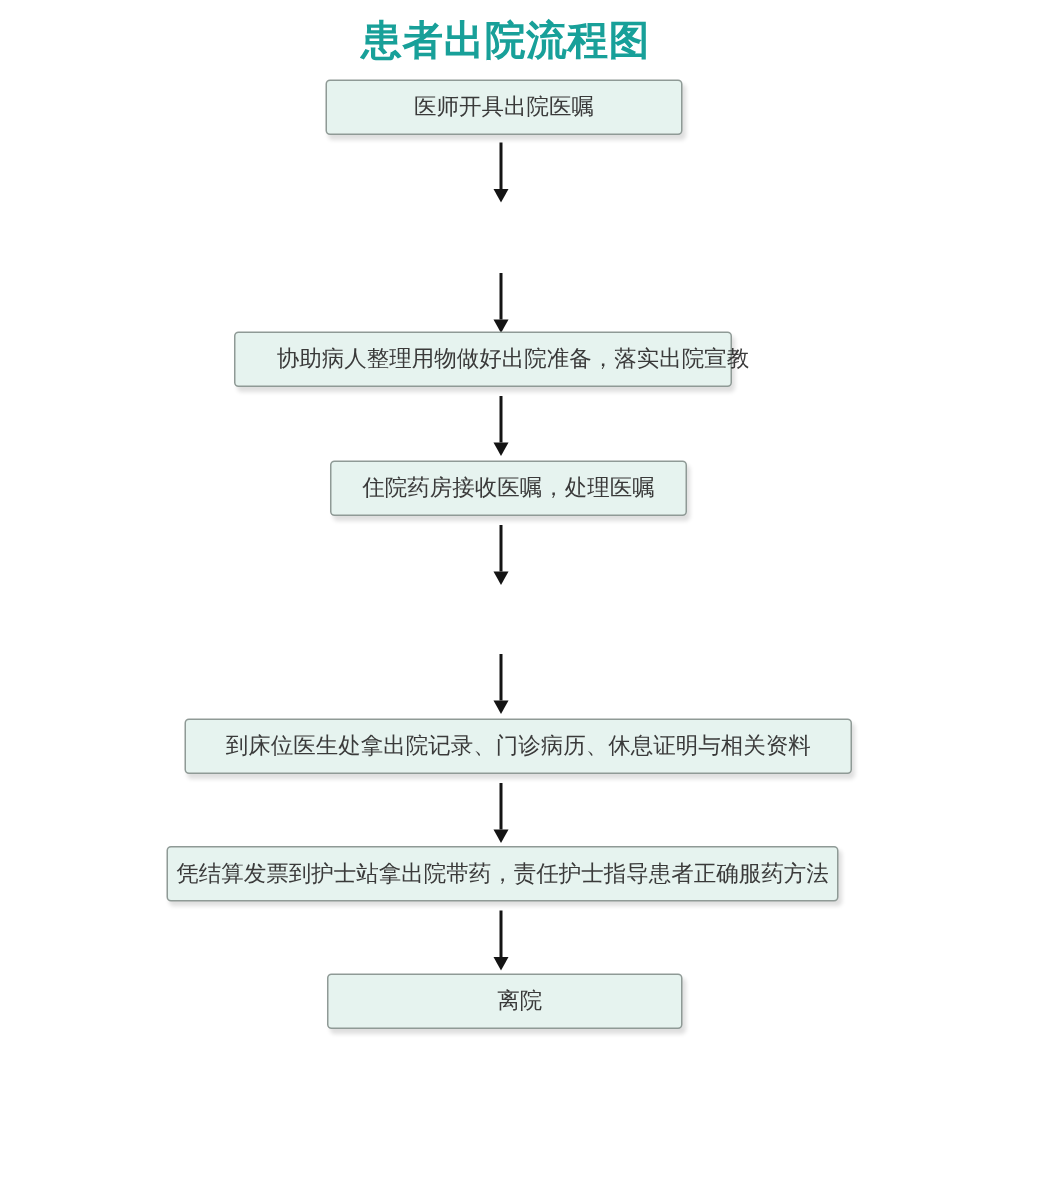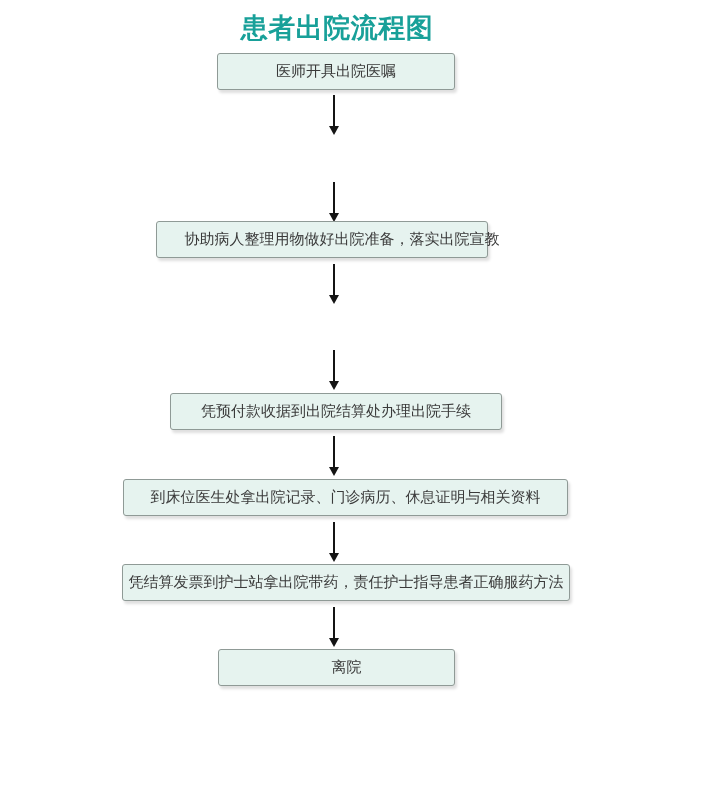--- a/index.html
+++ b/index.html
@@ -42,21 +42,21 @@
     font-size: 15px;
     color: #3a3a3a;
     white-space: nowrap;
   }
   .s1 { top: 53px;  left: 217px; width: 238px; }
   .s2 { top: 140px; left: 215px; width: 238px; }
   .s3 { top: 221px; left: 156px; width: 332px; padding-left: 40px; }
   .s4 { top: 307px; left: 220px; width: 238px; }
   .s5 { top: 393px; left: 170px; width: 332px; }
   .s6 { top: 479px; left: 123px; width: 445px; }
-  .s7 { top: 564px; left: 122px; width: 448px; }
+  .s7 { top: 564px; left: 111px; width: 448px; }
   .s8 { top: 649px; left: 218px; width: 237px; padding-left: 20px; }
   .arrow {
     position: absolute;
     left: 329px;
     width: 10px;
     display: flex;
     flex-direction: column;
     align-items: center;
   }
   .a1 { top: 95px;  }
@@ -103,29 +103,29 @@
 
   <div class="step s3">
     <span>协助病人整理用物做好出院准备，落实出院宣教</span>
   </div>
 
   <div class="arrow a3">
     <div class="line"></div>
     <div class="head"></div>
   </div>
 
+  <div class="step s4">
+    <span>住院药房接收医嘱，处理医嘱</span>
+  </div>
 
   <div class="arrow a4">
     <div class="line"></div>
     <div class="head"></div>
   </div>
 
-  <div class="step s5">
-    <span>凭预付款收据到出院结算处办理出院手续</span>
-  </div>
 
   <div class="arrow a5">
     <div class="line"></div>
     <div class="head"></div>
   </div>
 
   <div class="step s6">
     <span>到床位医生处拿出院记录、门诊病历、休息证明与相关资料</span>
   </div>
 

